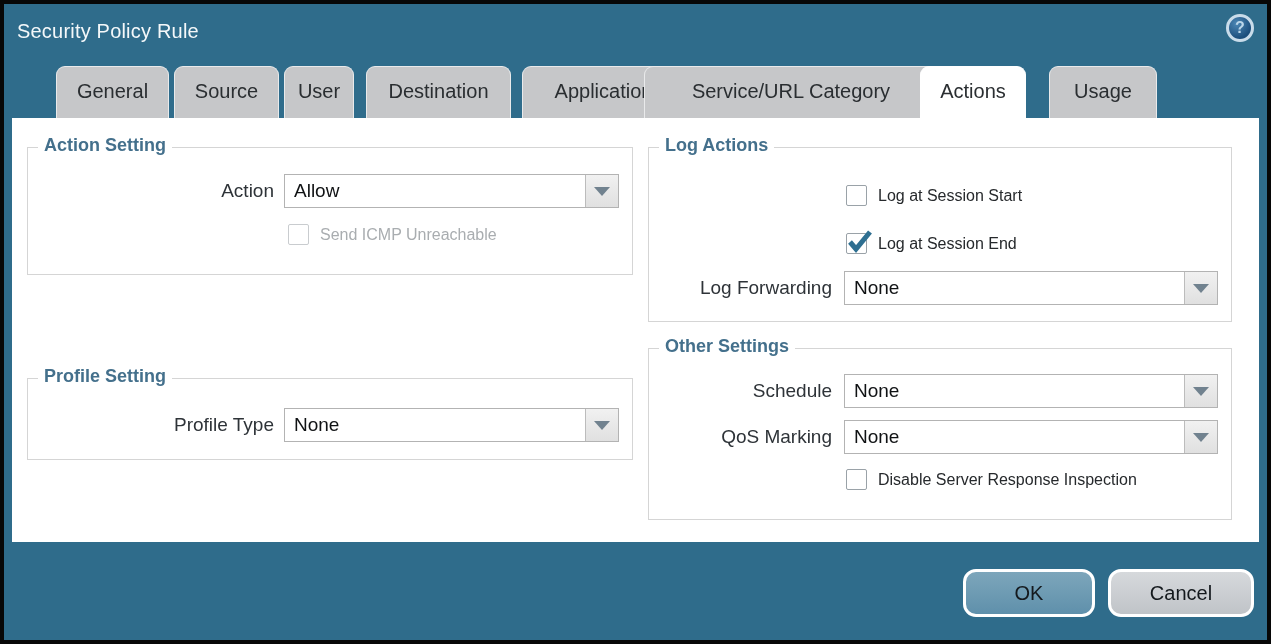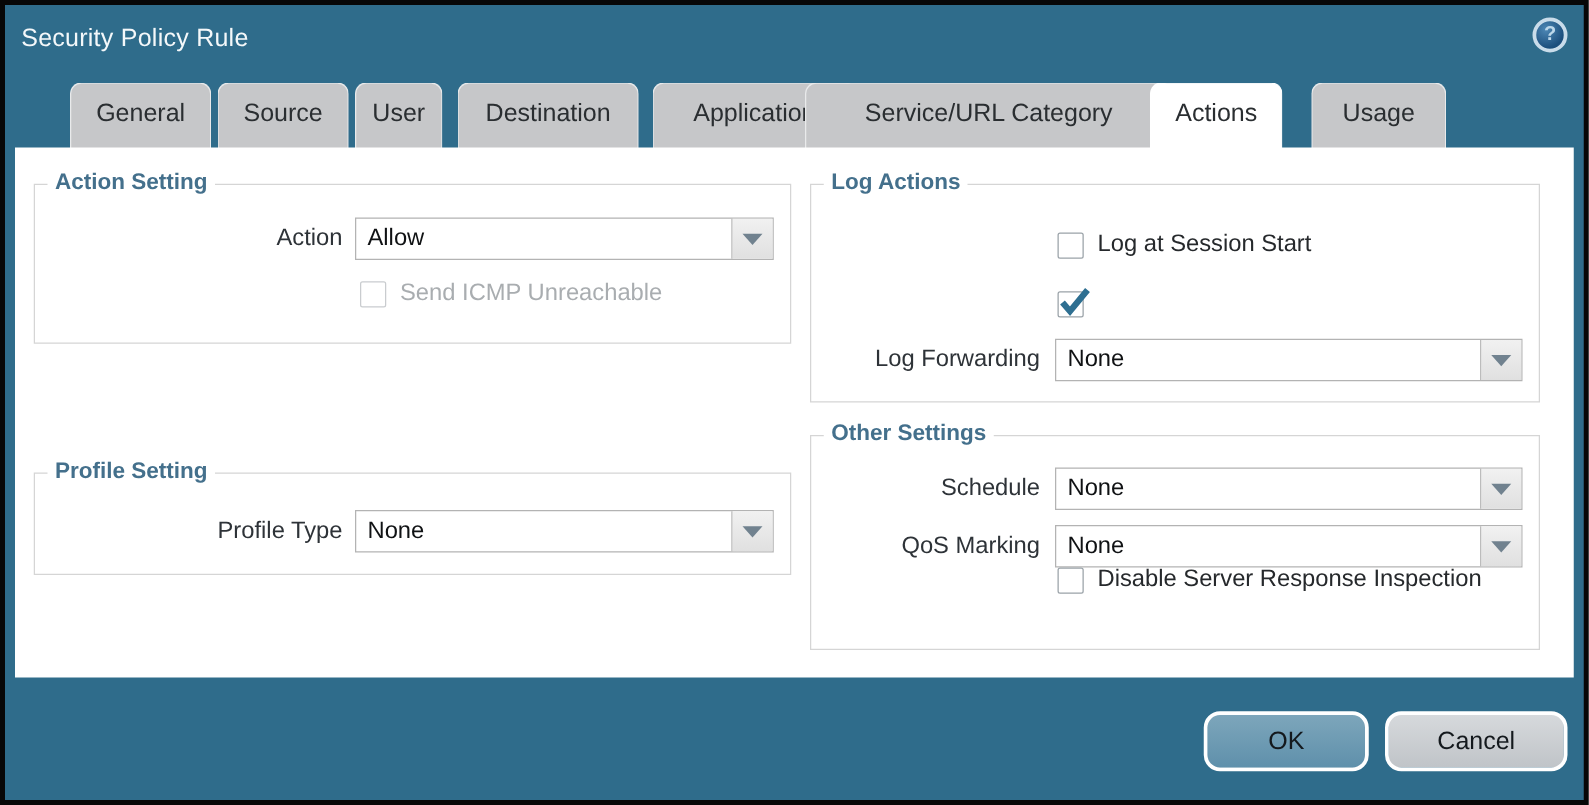--- a/index.html
+++ b/index.html
@@ -89,21 +89,21 @@
   .cbrow {
     position: absolute; display: flex; align-items: center; gap: 11px;
   }
   .checkbox {
     width: 21px; height: 21px; background: #fff;
     border: 1px solid #9aa2a8; border-radius: 2px;
     position: relative; flex: 0 0 21px; cursor: pointer;
   }
   .checkbox .check { display: none; position: absolute; left: -1px; top: -6px; }
   .checkbox.checked .check { display: block; }
-  .cbrow .cb-label { font-size: 19px; color: #26292c; }
+  .cbrow .cb-label { font-size: 16px; color: #26292c; }
   .cbrow.disabled .checkbox { border-color: #c9cccf; cursor: default; }
   .cbrow.disabled .cb-label { color: #a9adb0; }
   
   .btn {
     position: absolute; top: 565px; height: 48px;
     border: 3px solid #ffffff; border-radius: 13px;
     font-size: 20px; color: #14191d;
     display: flex; align-items: center; justify-content: center;
     cursor: pointer;
   }
@@ -182,20 +182,21 @@
           
         </span>
         <span class="cb-label">Log at Session Start</span>
       </div>
       <div class="cbrow" style="left:197px;top:85px;">
         <span class="checkbox checked">
           <svg class="check" width="27" height="27" viewBox="0 0 27 27">
               <path d="M4 14 L10 21 L24 4" stroke="#2e6f91" stroke-width="5" fill="none"></path>
             </svg>
         </span>
+        <span class="cb-label">Log at Session End</span>
       </div>
       <div class="field-label" style="right:399px;top:123px;">Log Forwarding</div>
       <div class="dropdown" style="left:195px;top:123px;width:374px;">
         <span class="value">None</span>
         <span class="arrow-btn">
             <span class="tri"></span>
           </span>
       </div>
     </div>
 
@@ -208,21 +209,21 @@
             <span class="tri"></span>
           </span>
       </div>
       <div class="field-label" style="right:399px;top:71px;">QoS Marking</div>
       <div class="dropdown" style="left:195px;top:71px;width:374px;">
         <span class="value">None</span>
         <span class="arrow-btn">
             <span class="tri"></span>
           </span>
       </div>
-      <div class="cbrow" style="left:197px;top:104px;">
+      <div class="cbrow" style="left:197px;top:120px;">
         <span class="checkbox">
           
         </span>
         <span class="cb-label">Disable Server Response Inspection</span>
       </div>
     </div>
 
   </div>
 
   <div class="btn btn-ok">

